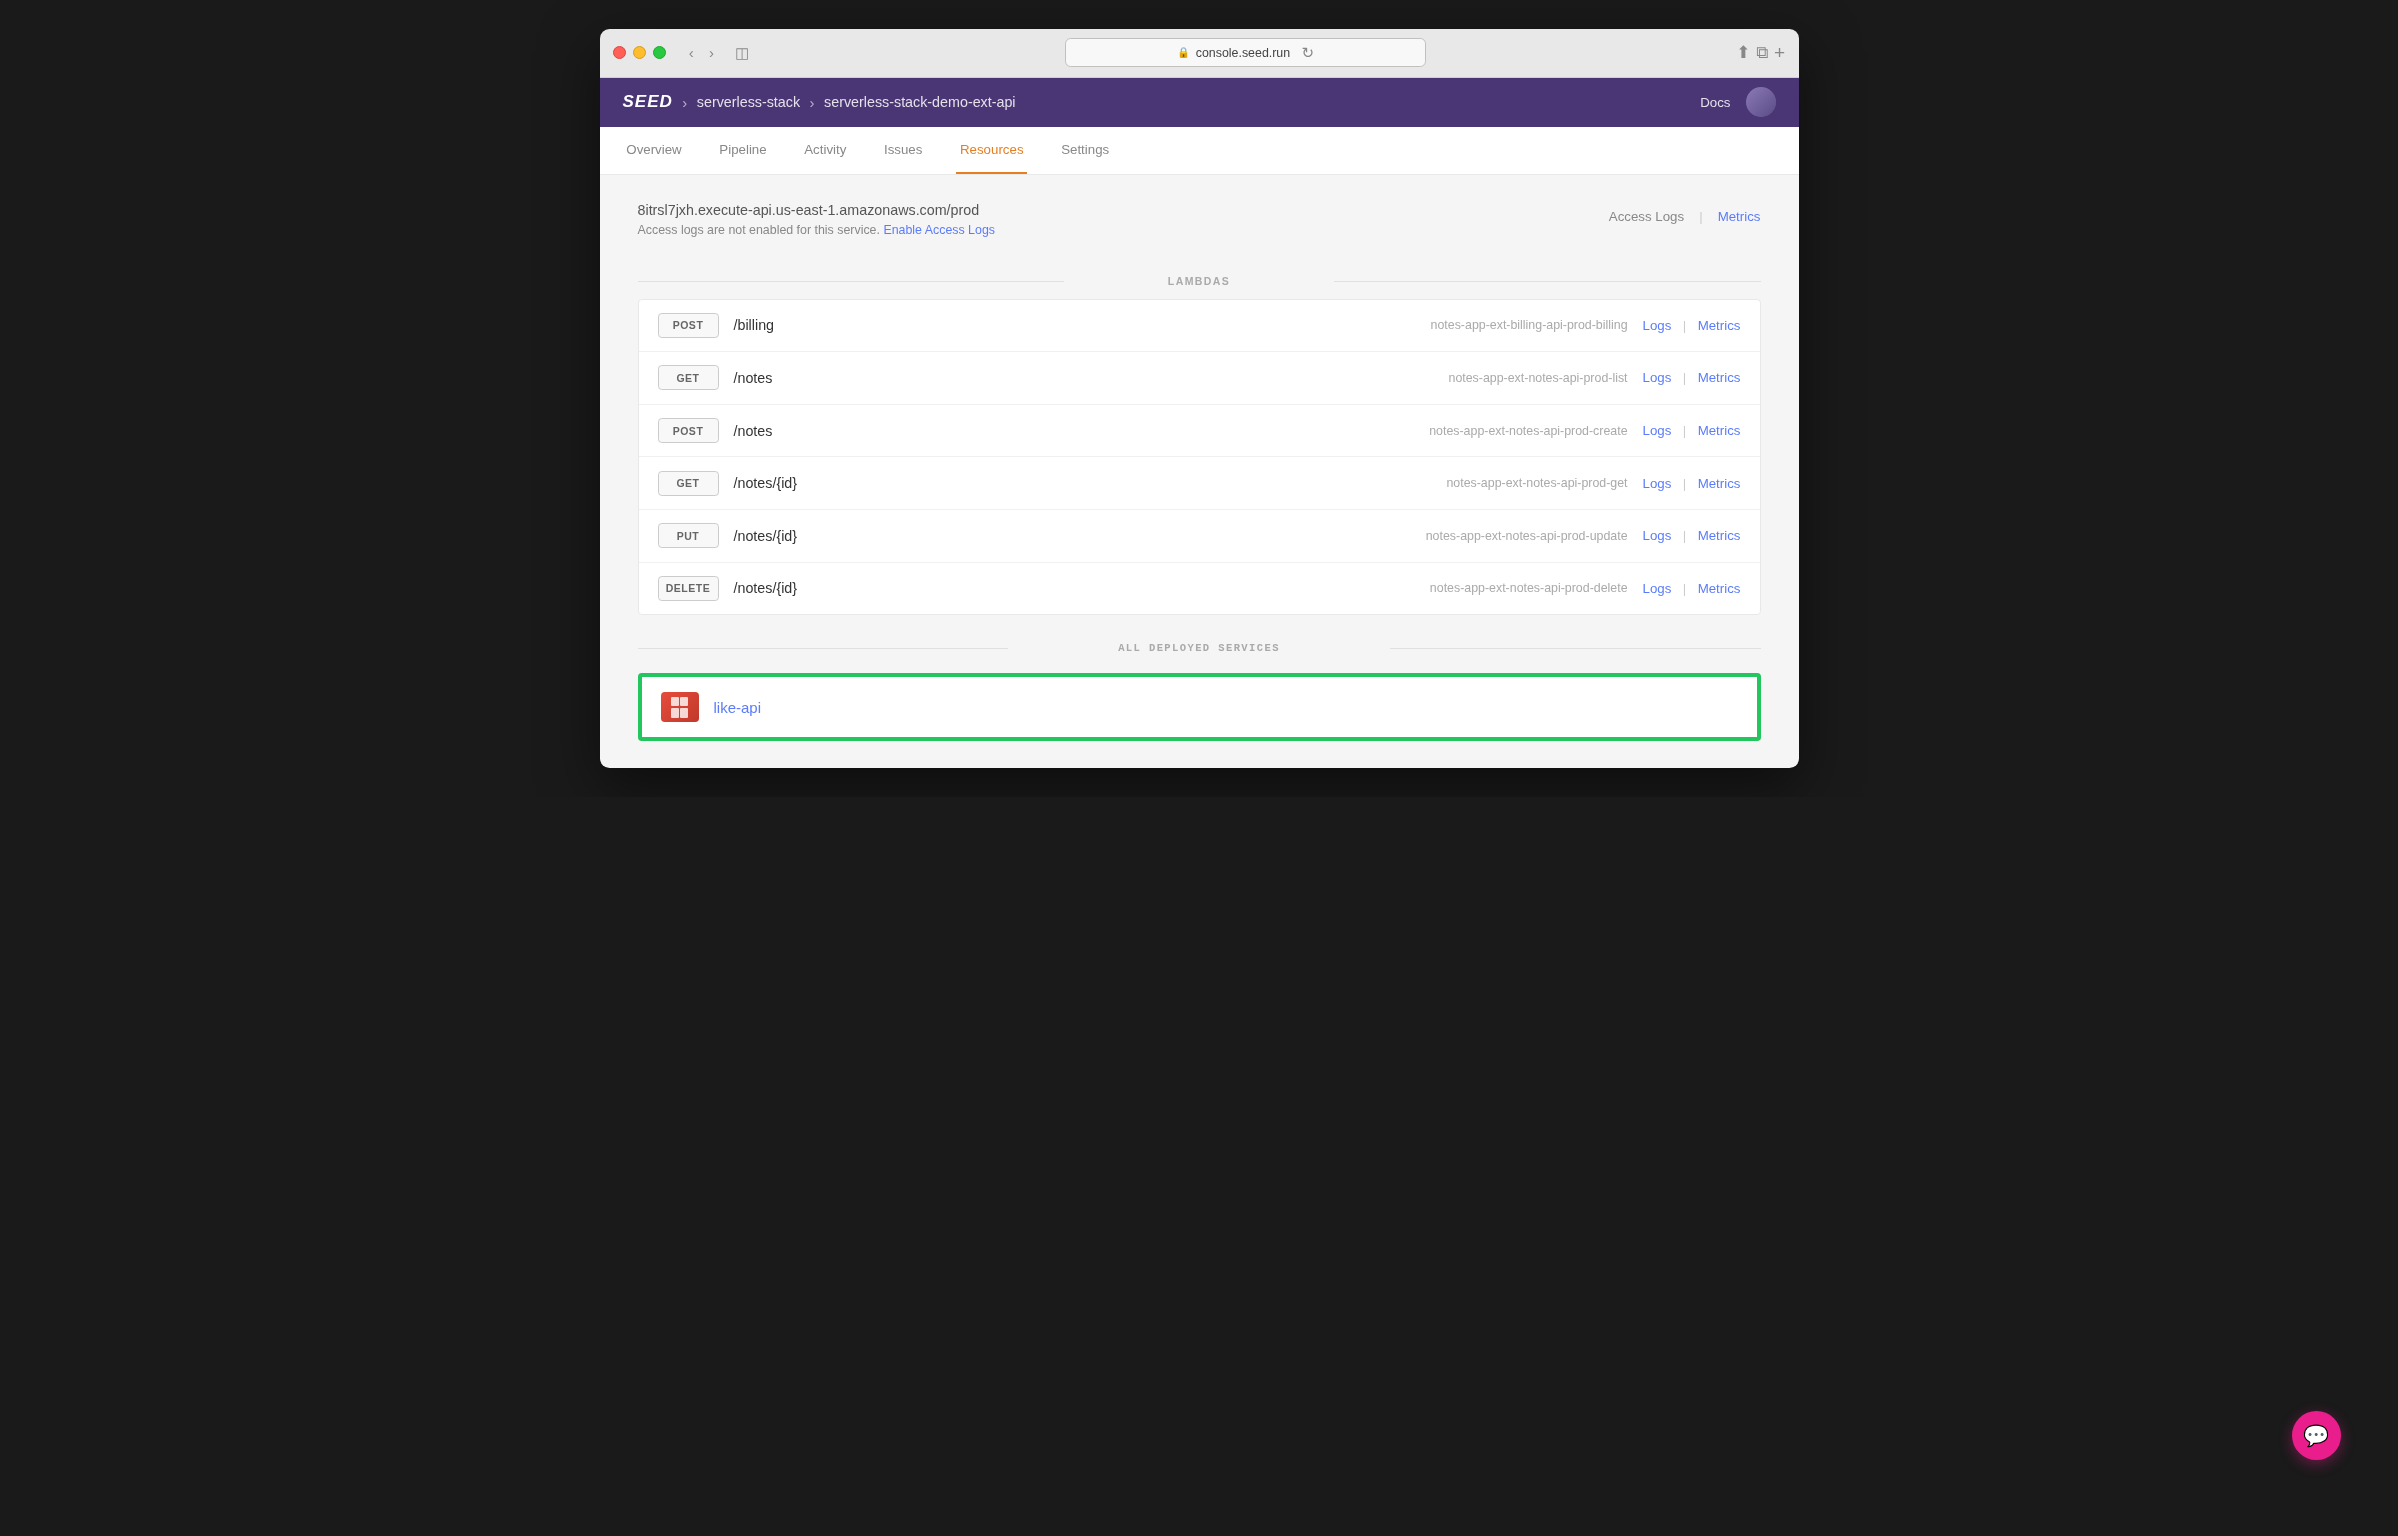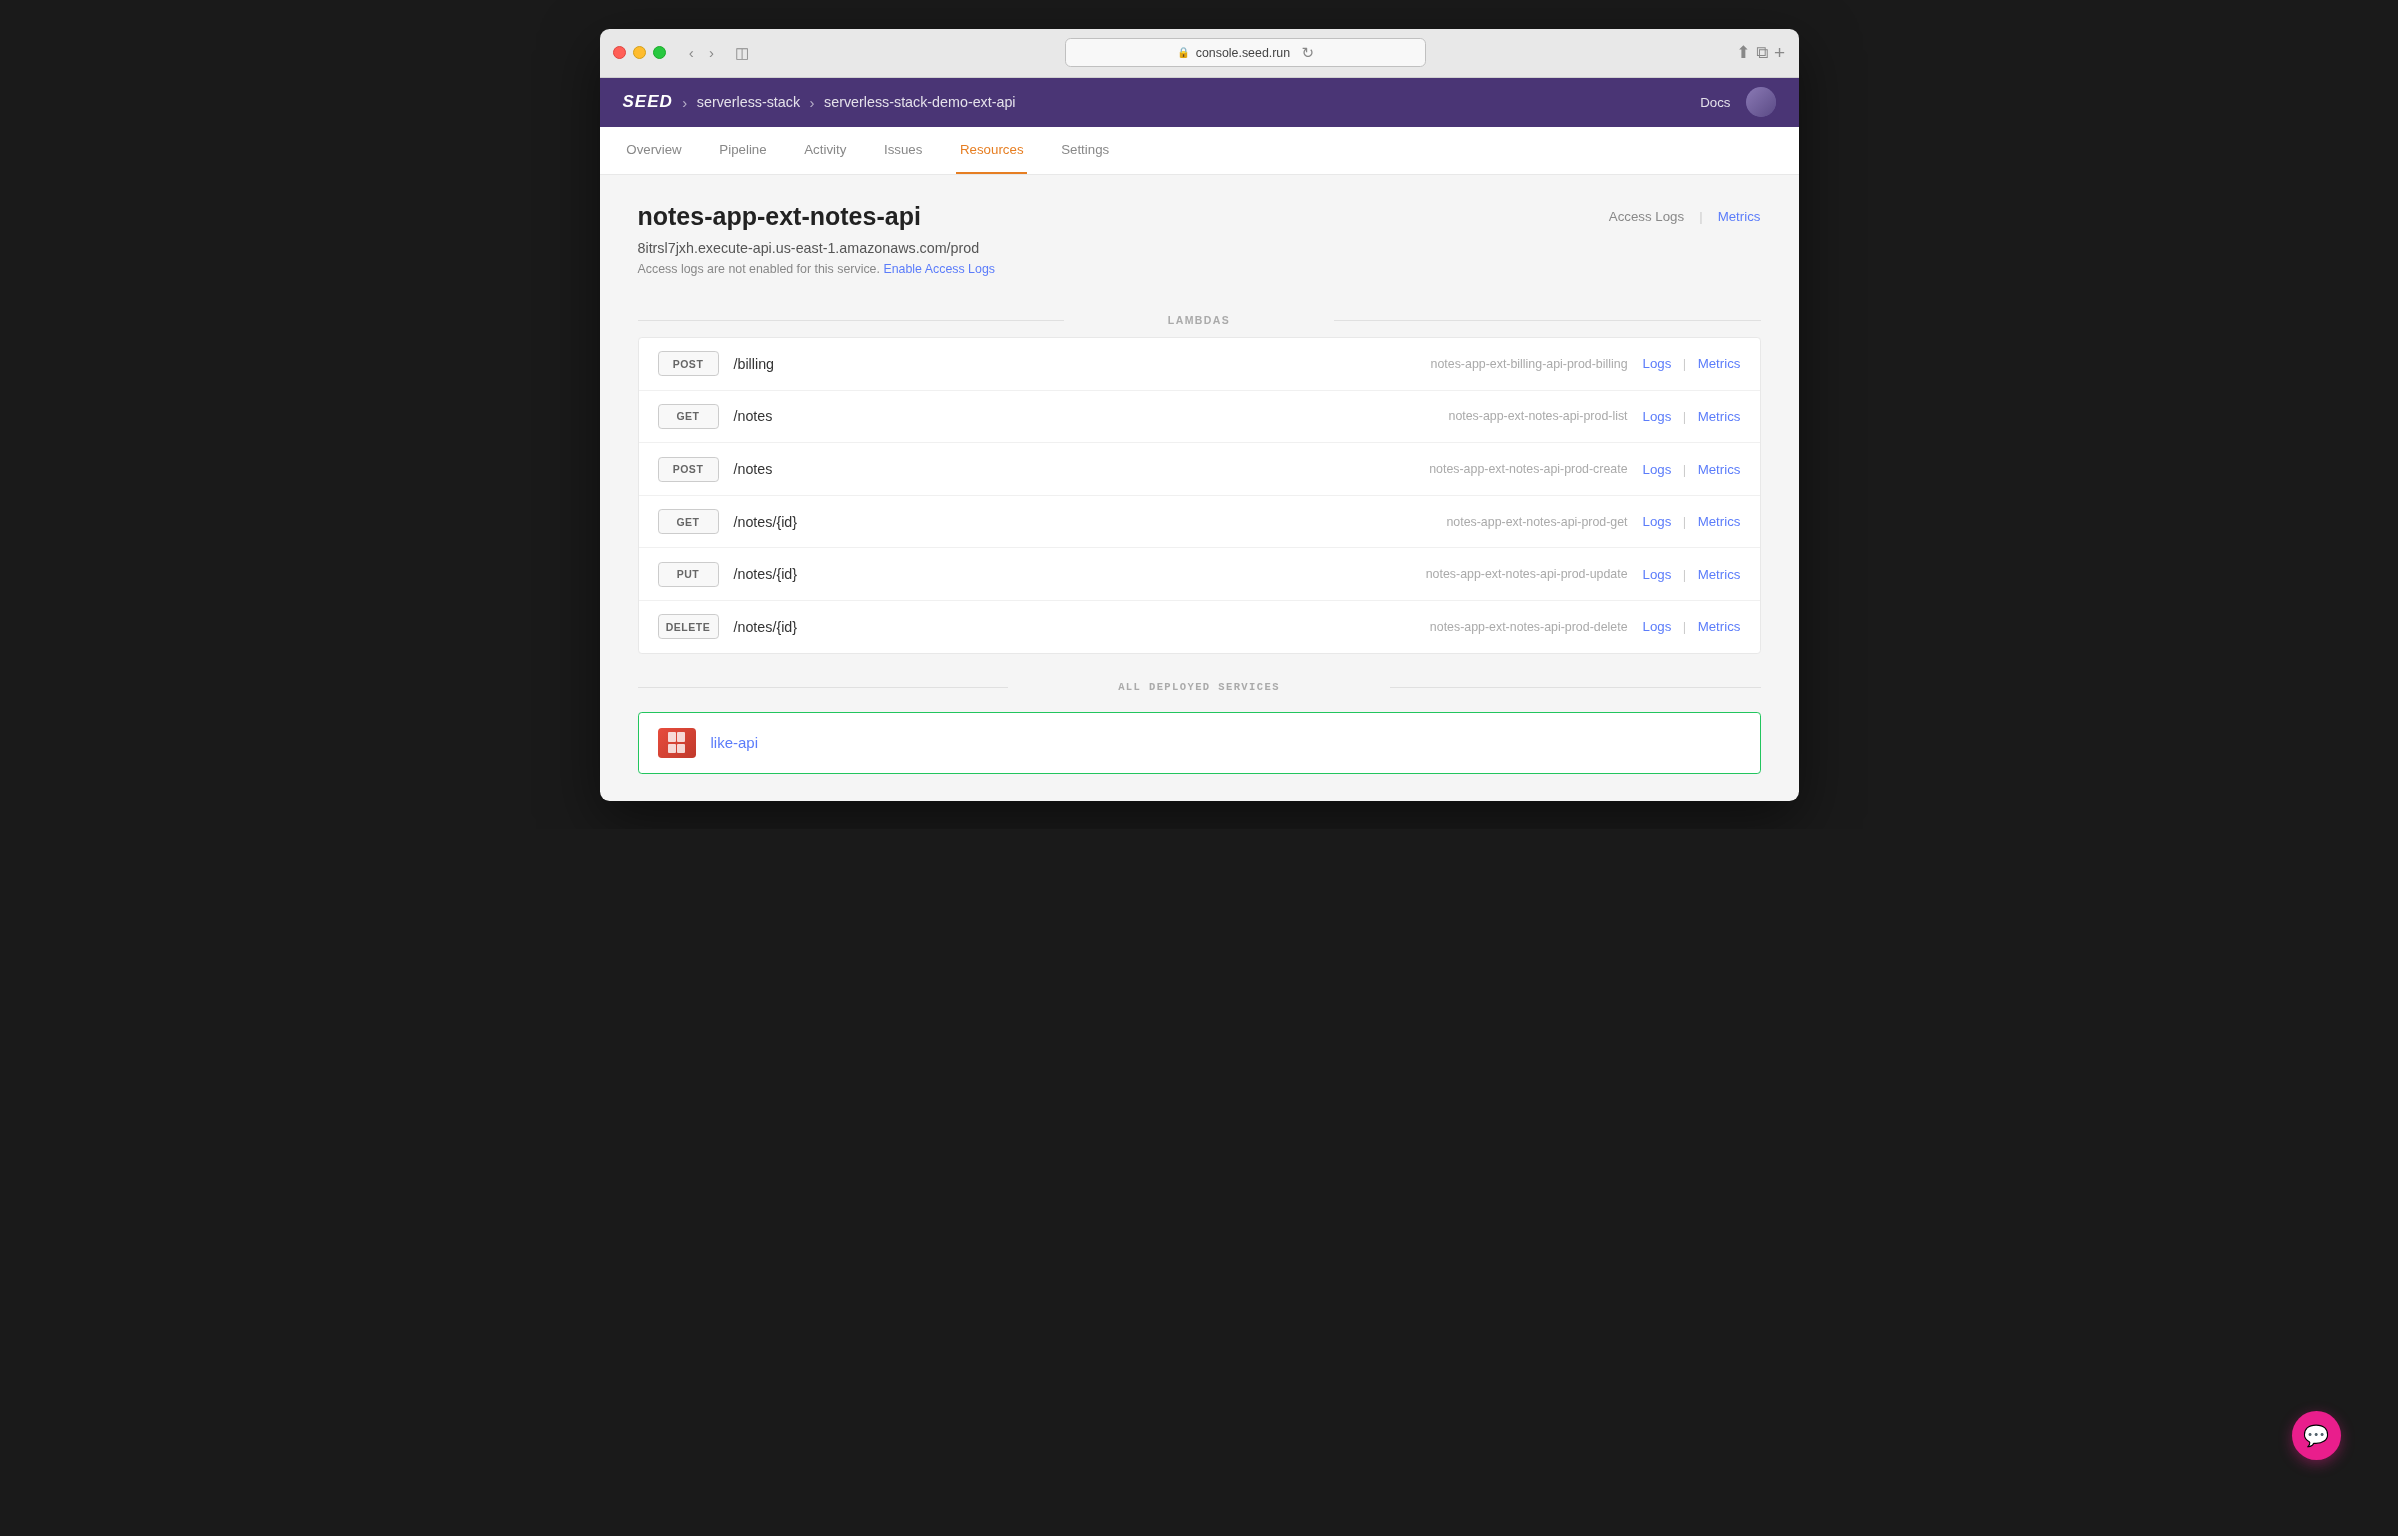--- a/index.html
+++ b/index.html
@@ -418,21 +418,21 @@
       height: 1px;
       background: #e0e0e0;
     }
 
     .deployed-section-header::before { left: 0; }
     .deployed-section-header::after { right: 0; }
 
     
     .service-card {
       background: #fff;
-      border: 1px solid #22c55e;
+      border: 4px solid #22c55e;
       border-radius: 3.8px;
       display: flex;
       align-items: center;
       padding: 15px 19px;
       gap: 15px;
     }
 
     .service-card-icon {
       width: 38px;
       height: 30px;
@@ -569,21 +569,20 @@
     <a class="nav-tab">Settings</a>
   </div>
 
   <div class="main-content">
 
 
     <div class="content-area">
 
       <div class="service-header-row">
         <div class="service-header-info">
-          <h1 class="service-title">notes-app-ext-notes-api</h1>
           <div class="service-url">8itrsl7jxh.execute-api.us-east-1.amazonaws.com/prod</div>
           <div class="access-logs-notice">
             <span>Access logs are not enabled for this service.</span>
             <a>Enable Access Logs</a>
           </div>
         </div>
         <div class="service-header-actions">
           <a class="action-link">Access Logs</a>
           <span class="action-divider">|</span>
           <a class="action-link active">Metrics</a>

